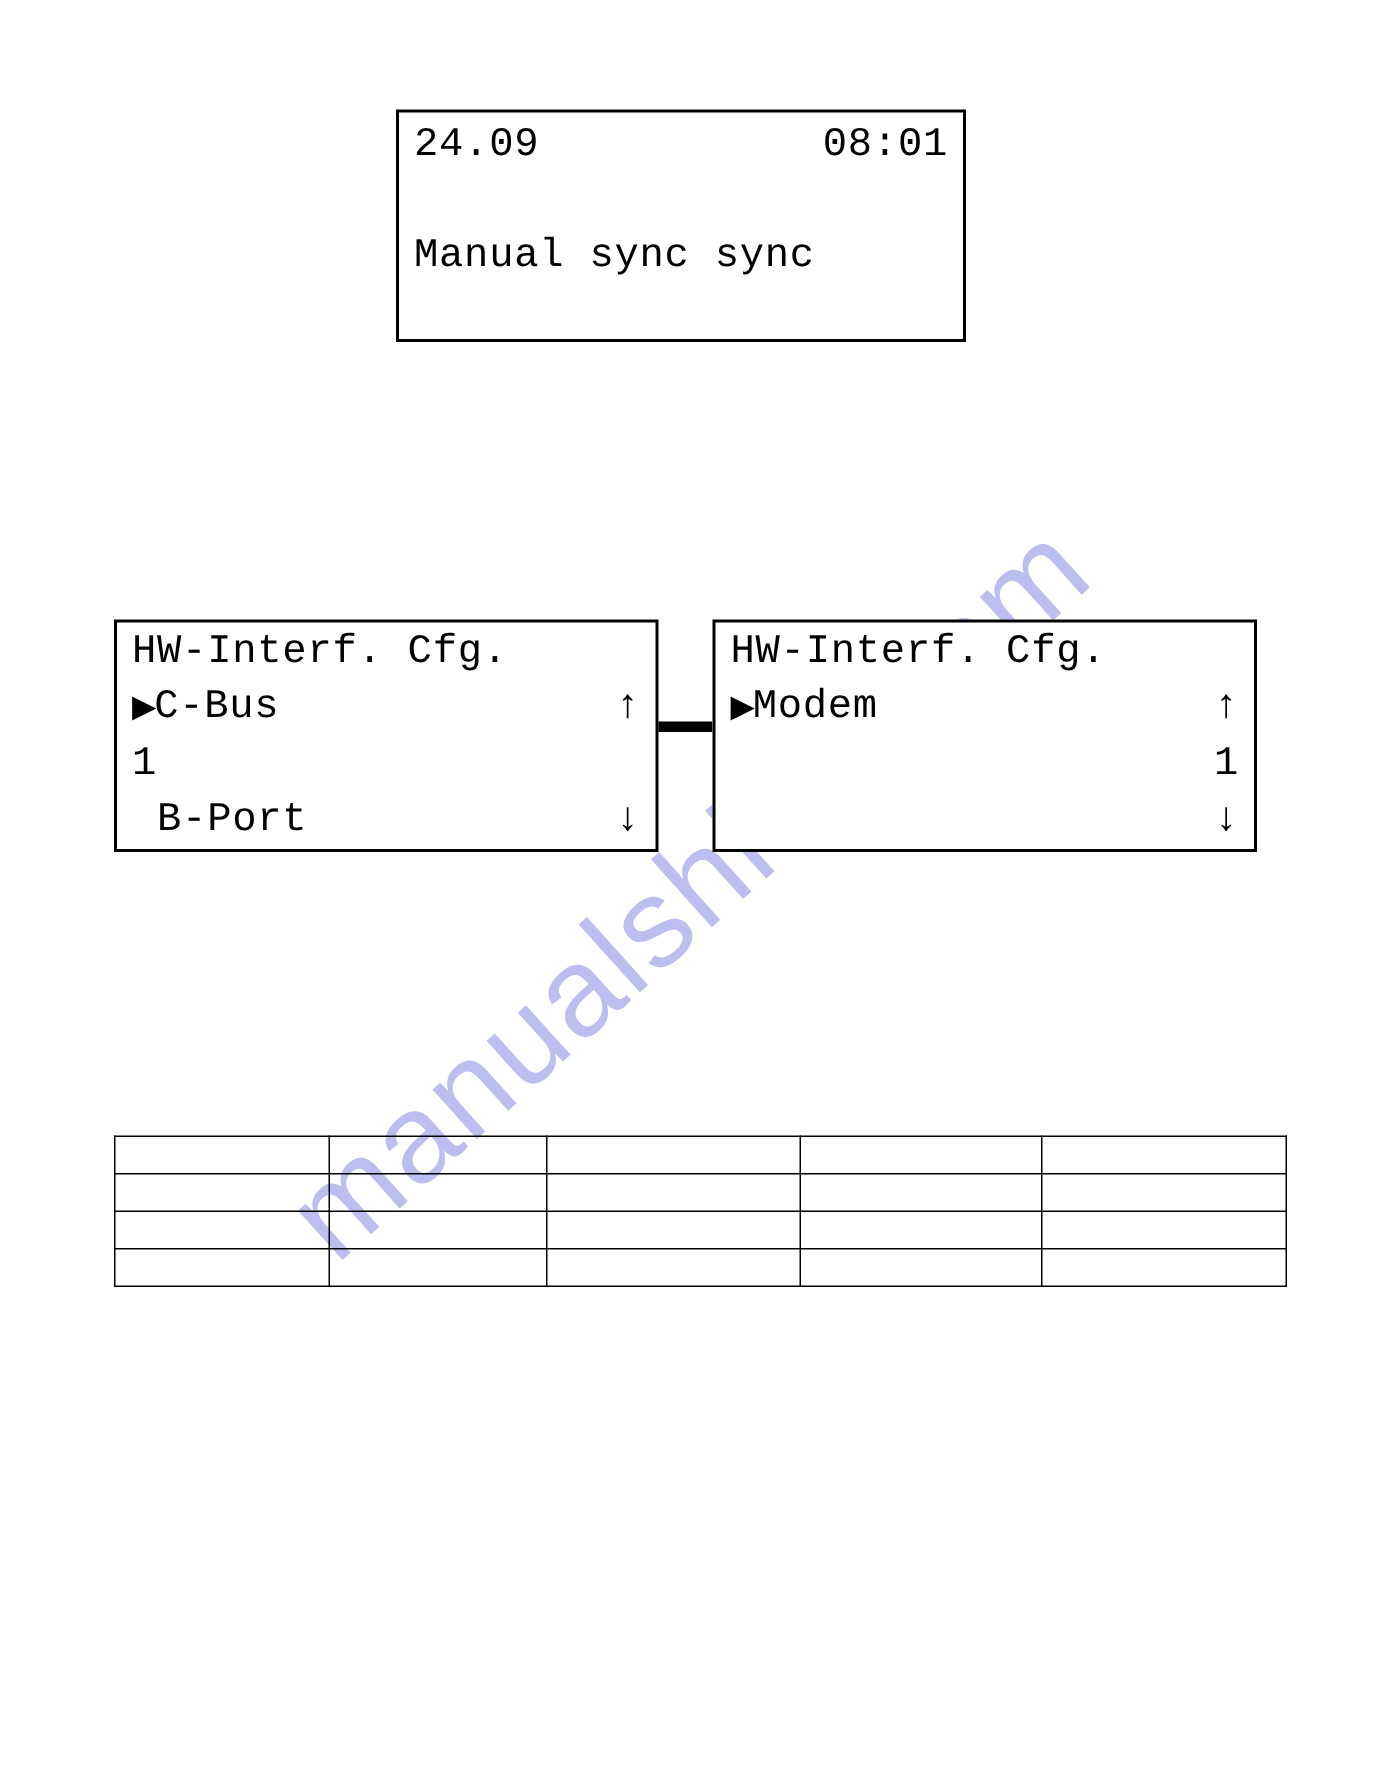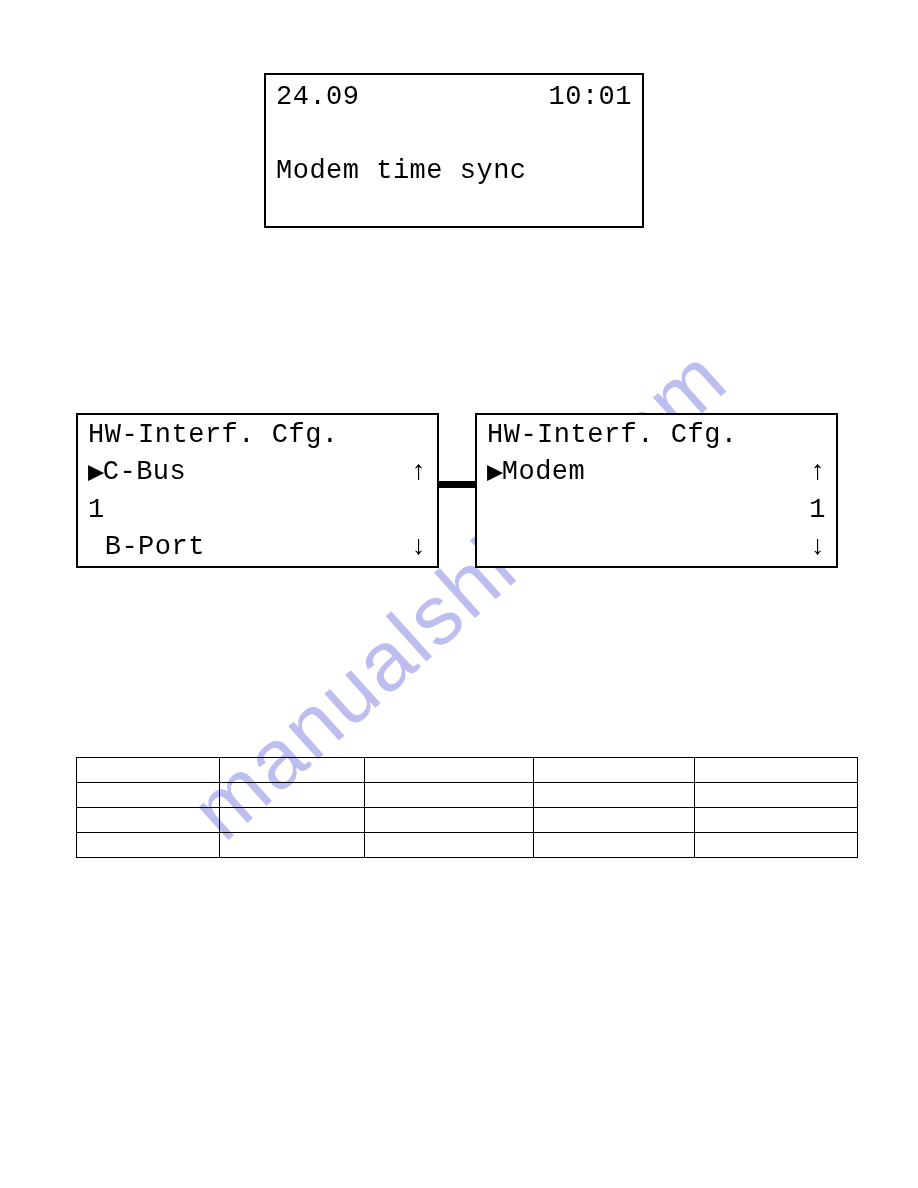--- a/index.html
+++ b/index.html
@@ -60,25 +60,25 @@
   }
 </style>
 </head>
 <body>
 
 <div class="watermark">manualshive.com</div>
 
 <div class="lcd-box" style="left:264px; top:73px; width:380px; height:155px;">
   <div class="lcd-row">
     <span>24.09</span>
-    <span>10:01</span>
+    <span>08:01</span>
   </div>
   <div class="lcd-row">&nbsp;</div>
   <div class="lcd-row">
-    <span>Modem time sync</span>
+    <span>Manual sync sync</span>
   </div>
 </div>
 
 <div class="lcd-box" style="left:76px; top:413px; width:363px; height:155px; padding-top:2px;">
   <div class="lcd-row">
     <span>HW-Interf. Cfg.</span>
     <span></span>
   </div>
   <div class="lcd-row">
     <span><span class="tri">▶</span><span>C-Bus</span></span>

